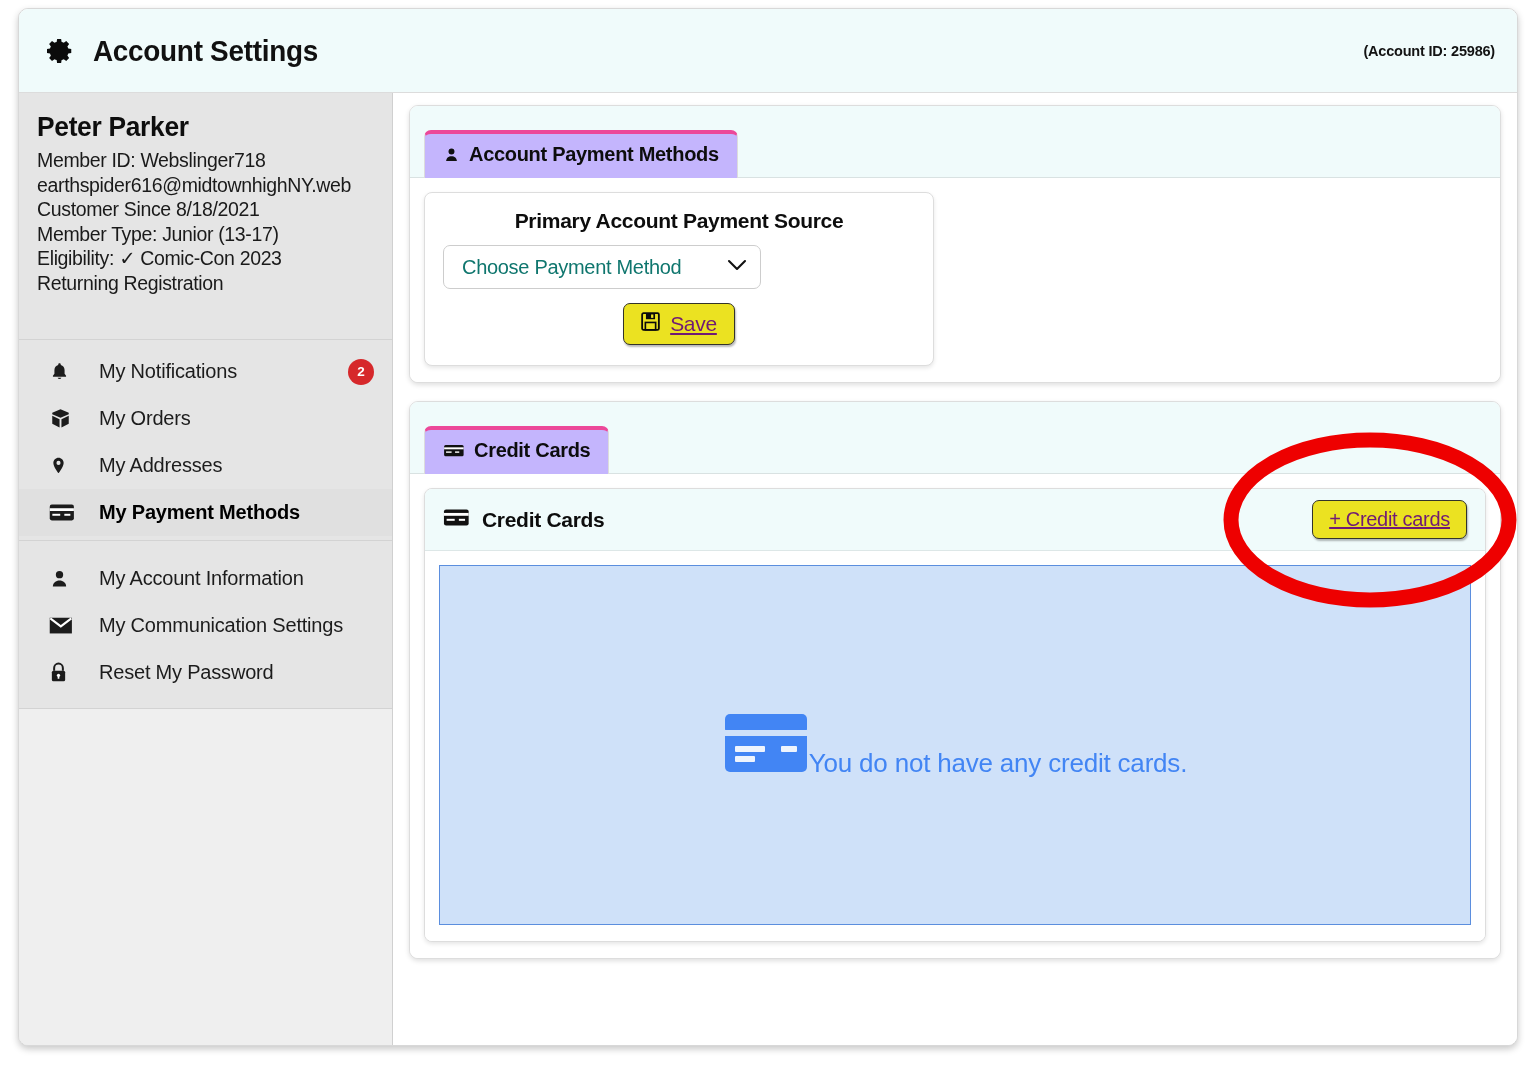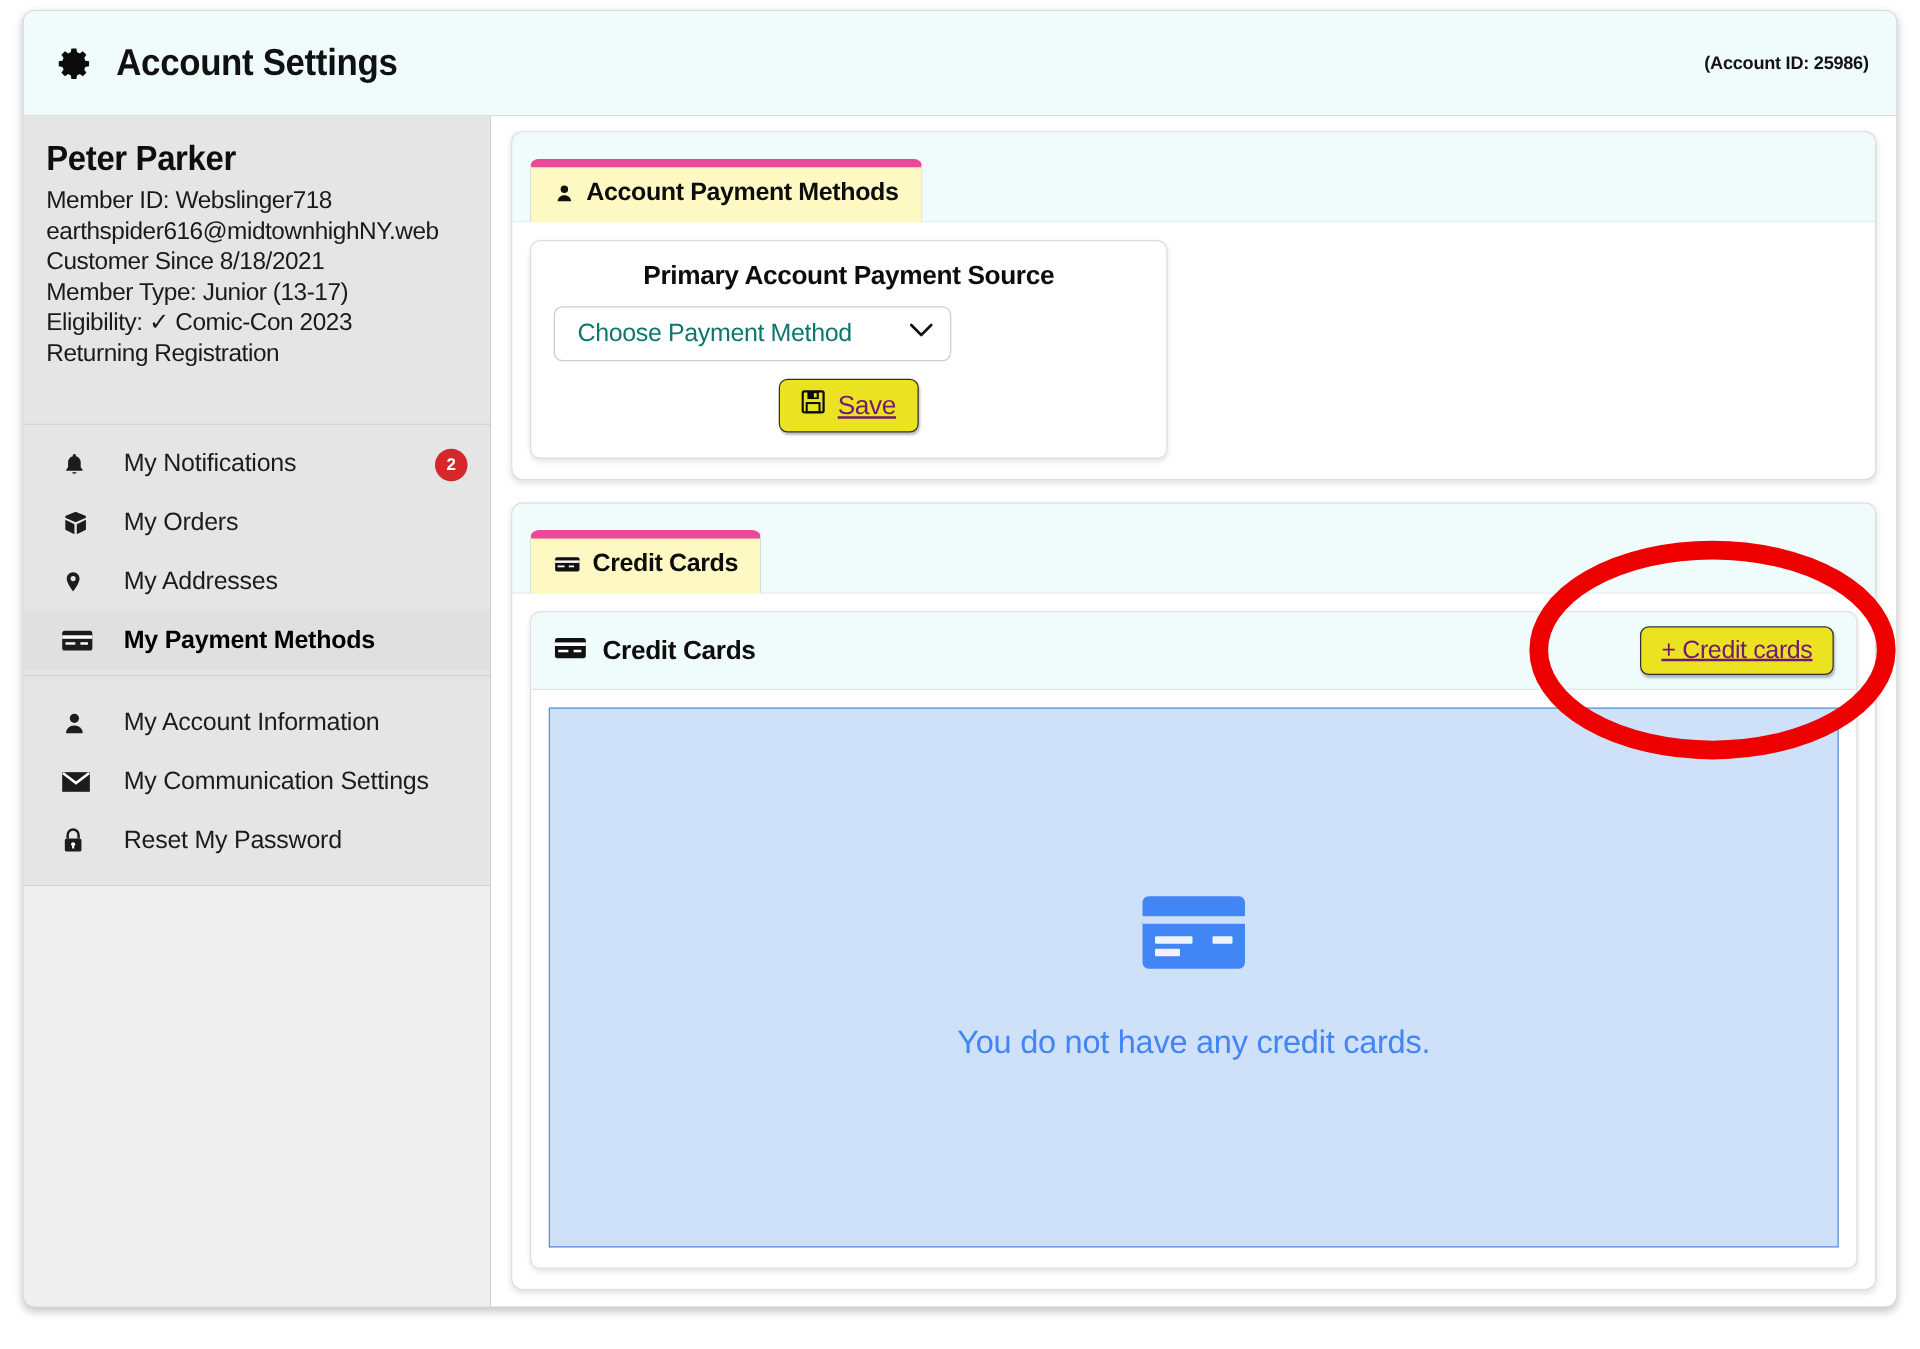--- a/index.html
+++ b/index.html
@@ -148,24 +148,24 @@
   .tabstrip {
     background: #f0fbfb;
     border-bottom: 1px solid #d9e2e2;
     border-radius: 8px 8px 0 0;
     padding: 10px 0 0 14px;
     display: flex;
     align-items: flex-end;
     height: 72px;
   }
   .tab {
-    background: #fef9c3;
+    background: #c4b5fd;
     border: 1px solid #dcdcdc;
     border-bottom: none;
-    border-top: 7px solid #ec4899;
+    border-top: 4px solid #ec4899;
     border-radius: 7px 7px 0 0;
     padding: 9px 18px 12px 18px;
     display: flex;
     align-items: center;
     gap: 9px;
     margin-bottom: -1px;
     cursor: pointer;
   }
   .tab-label {
     font-size: 20px;
@@ -250,23 +250,23 @@
     letter-spacing: -0.3px;
     margin-left: 12px;
   }
   .panel-head .btn-yellow { margin-left: auto; font-size: 20px; padding: 7px 16px; }
 
   .panel-body { padding: 14px 14px 16px 14px; background: #fff; }
 
   .empty-state {
     background: #cfe1f9;
     border: 1px solid #5b8ede;
-    height: 432px;
-    display: flex;
-    flex-direction: column;
+    height: 360px;
+    display: flex;
+    flex-direction: row;
     align-items: center;
     justify-content: center;
   }
   .empty-text {
     margin-top: 36px;
     font-size: 26px;
     color: #4285f4;
     letter-spacing: -0.2px;
   }
 

